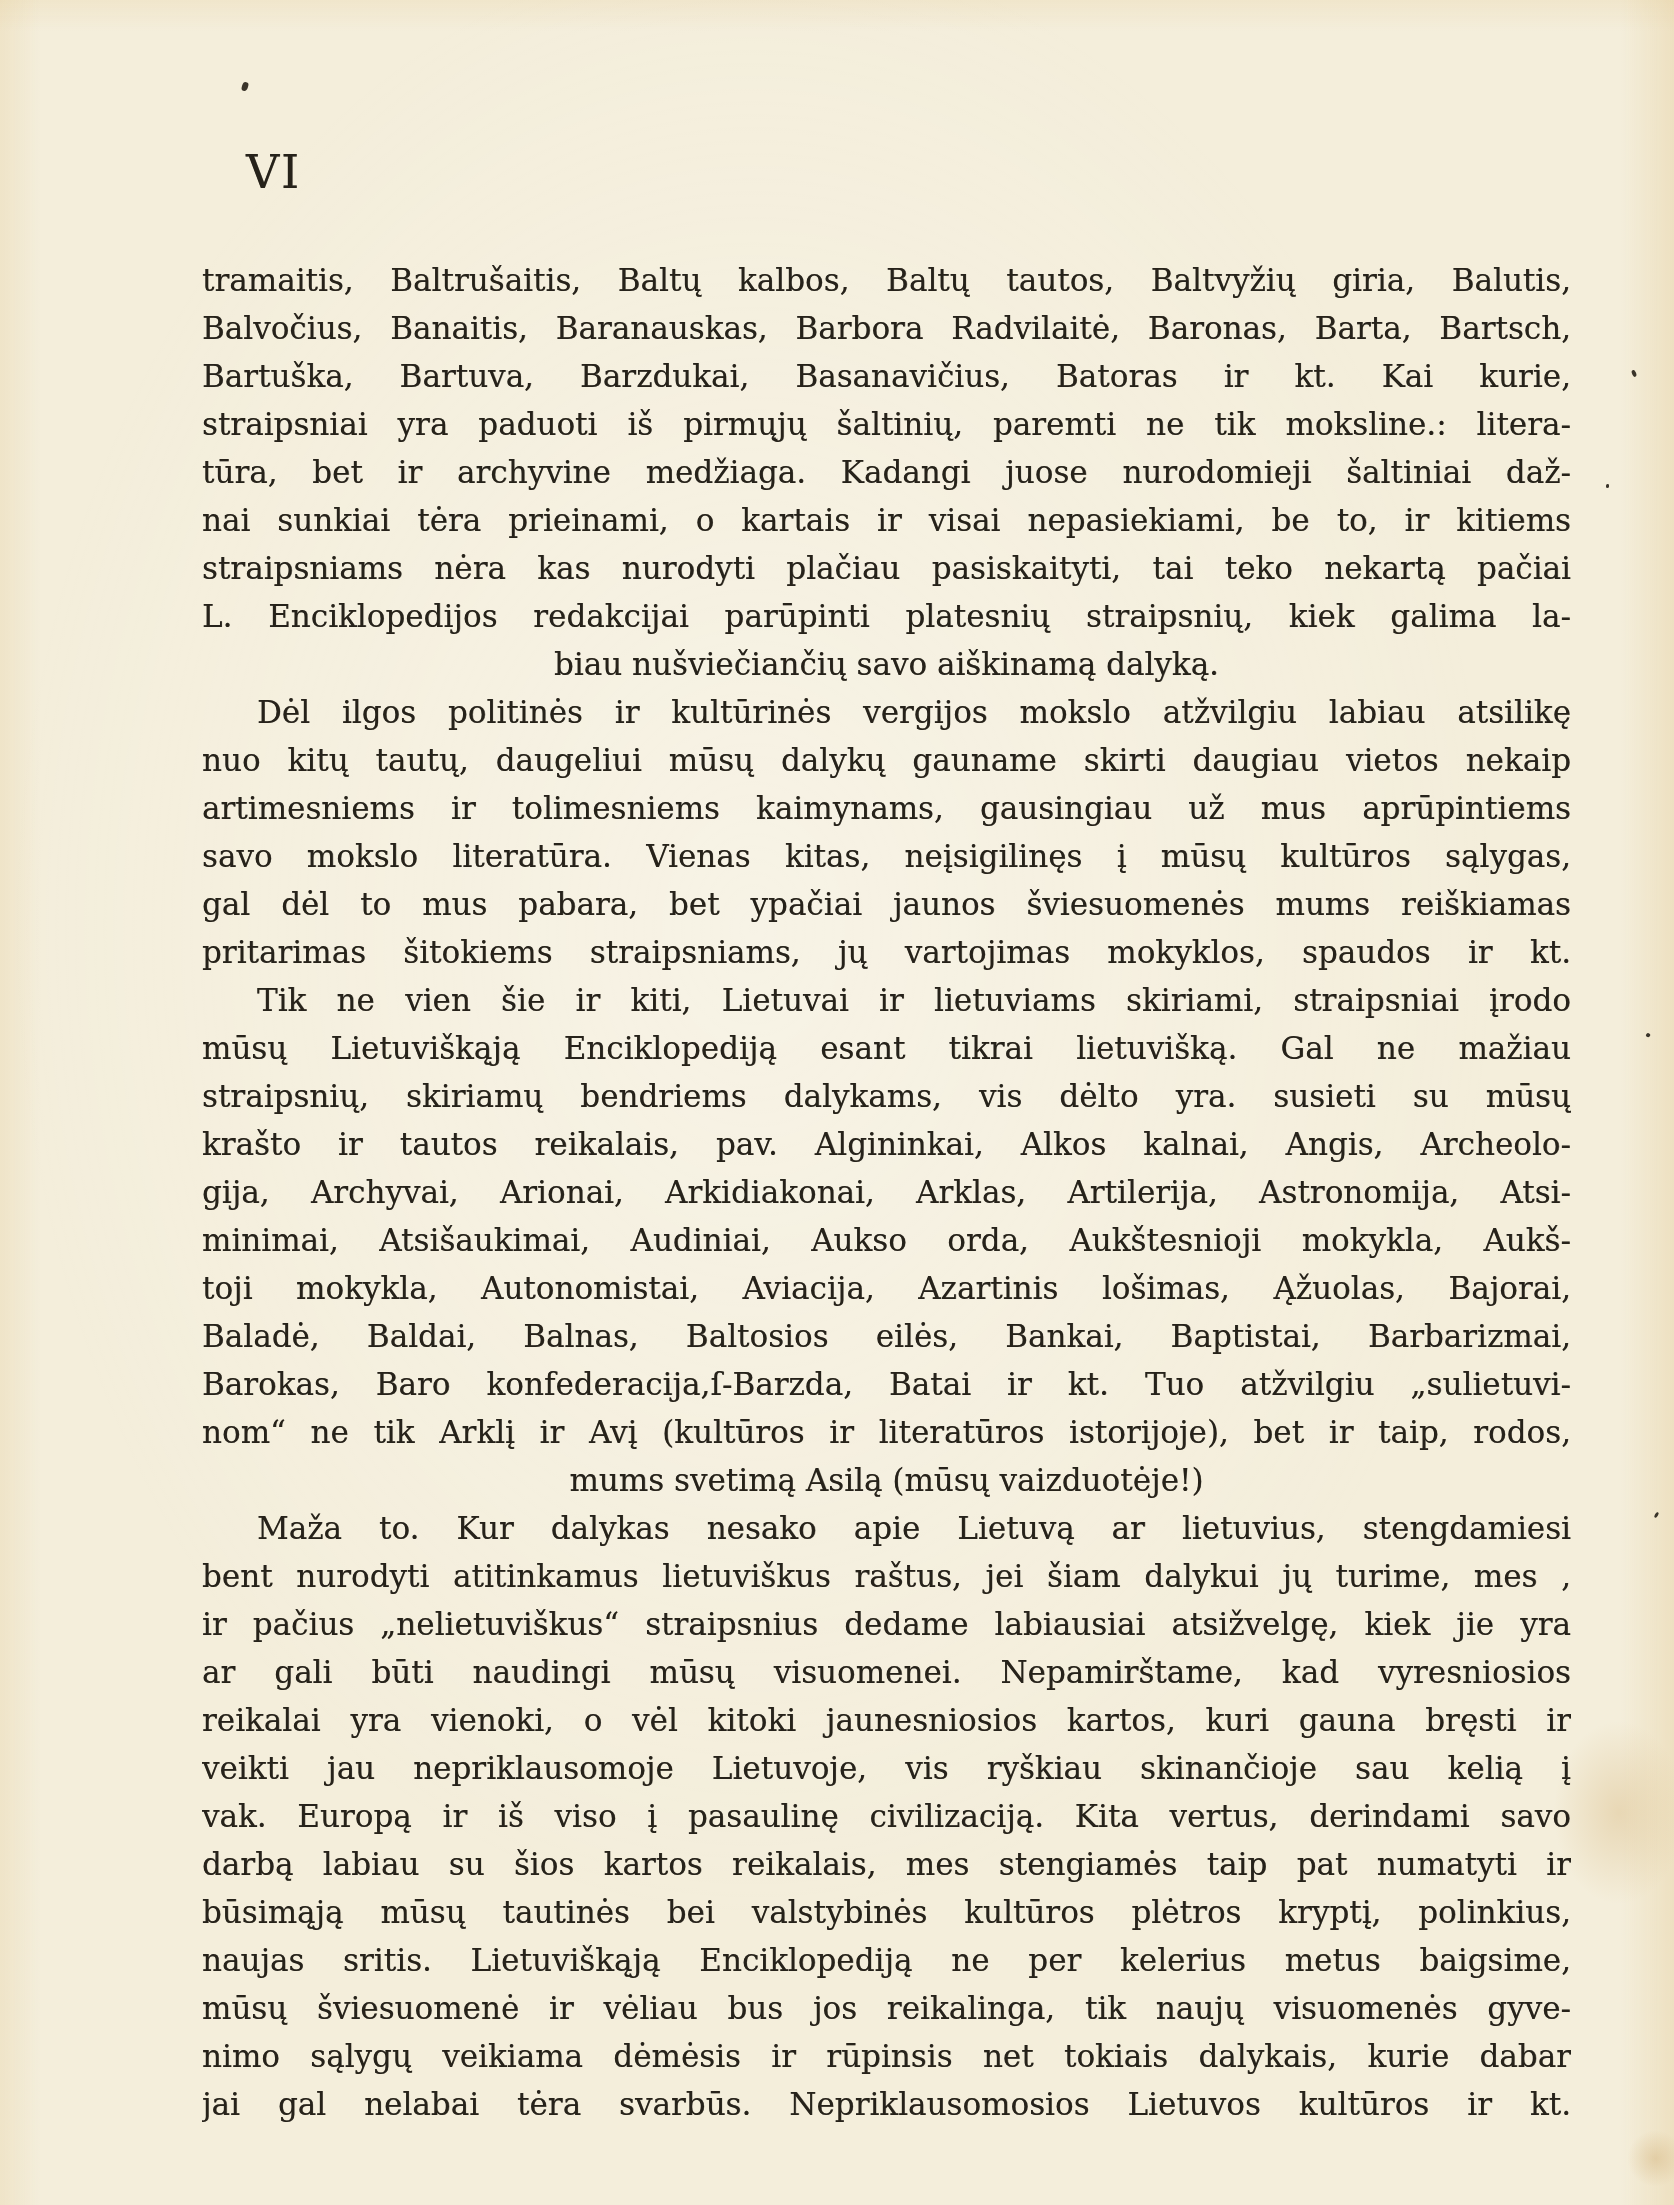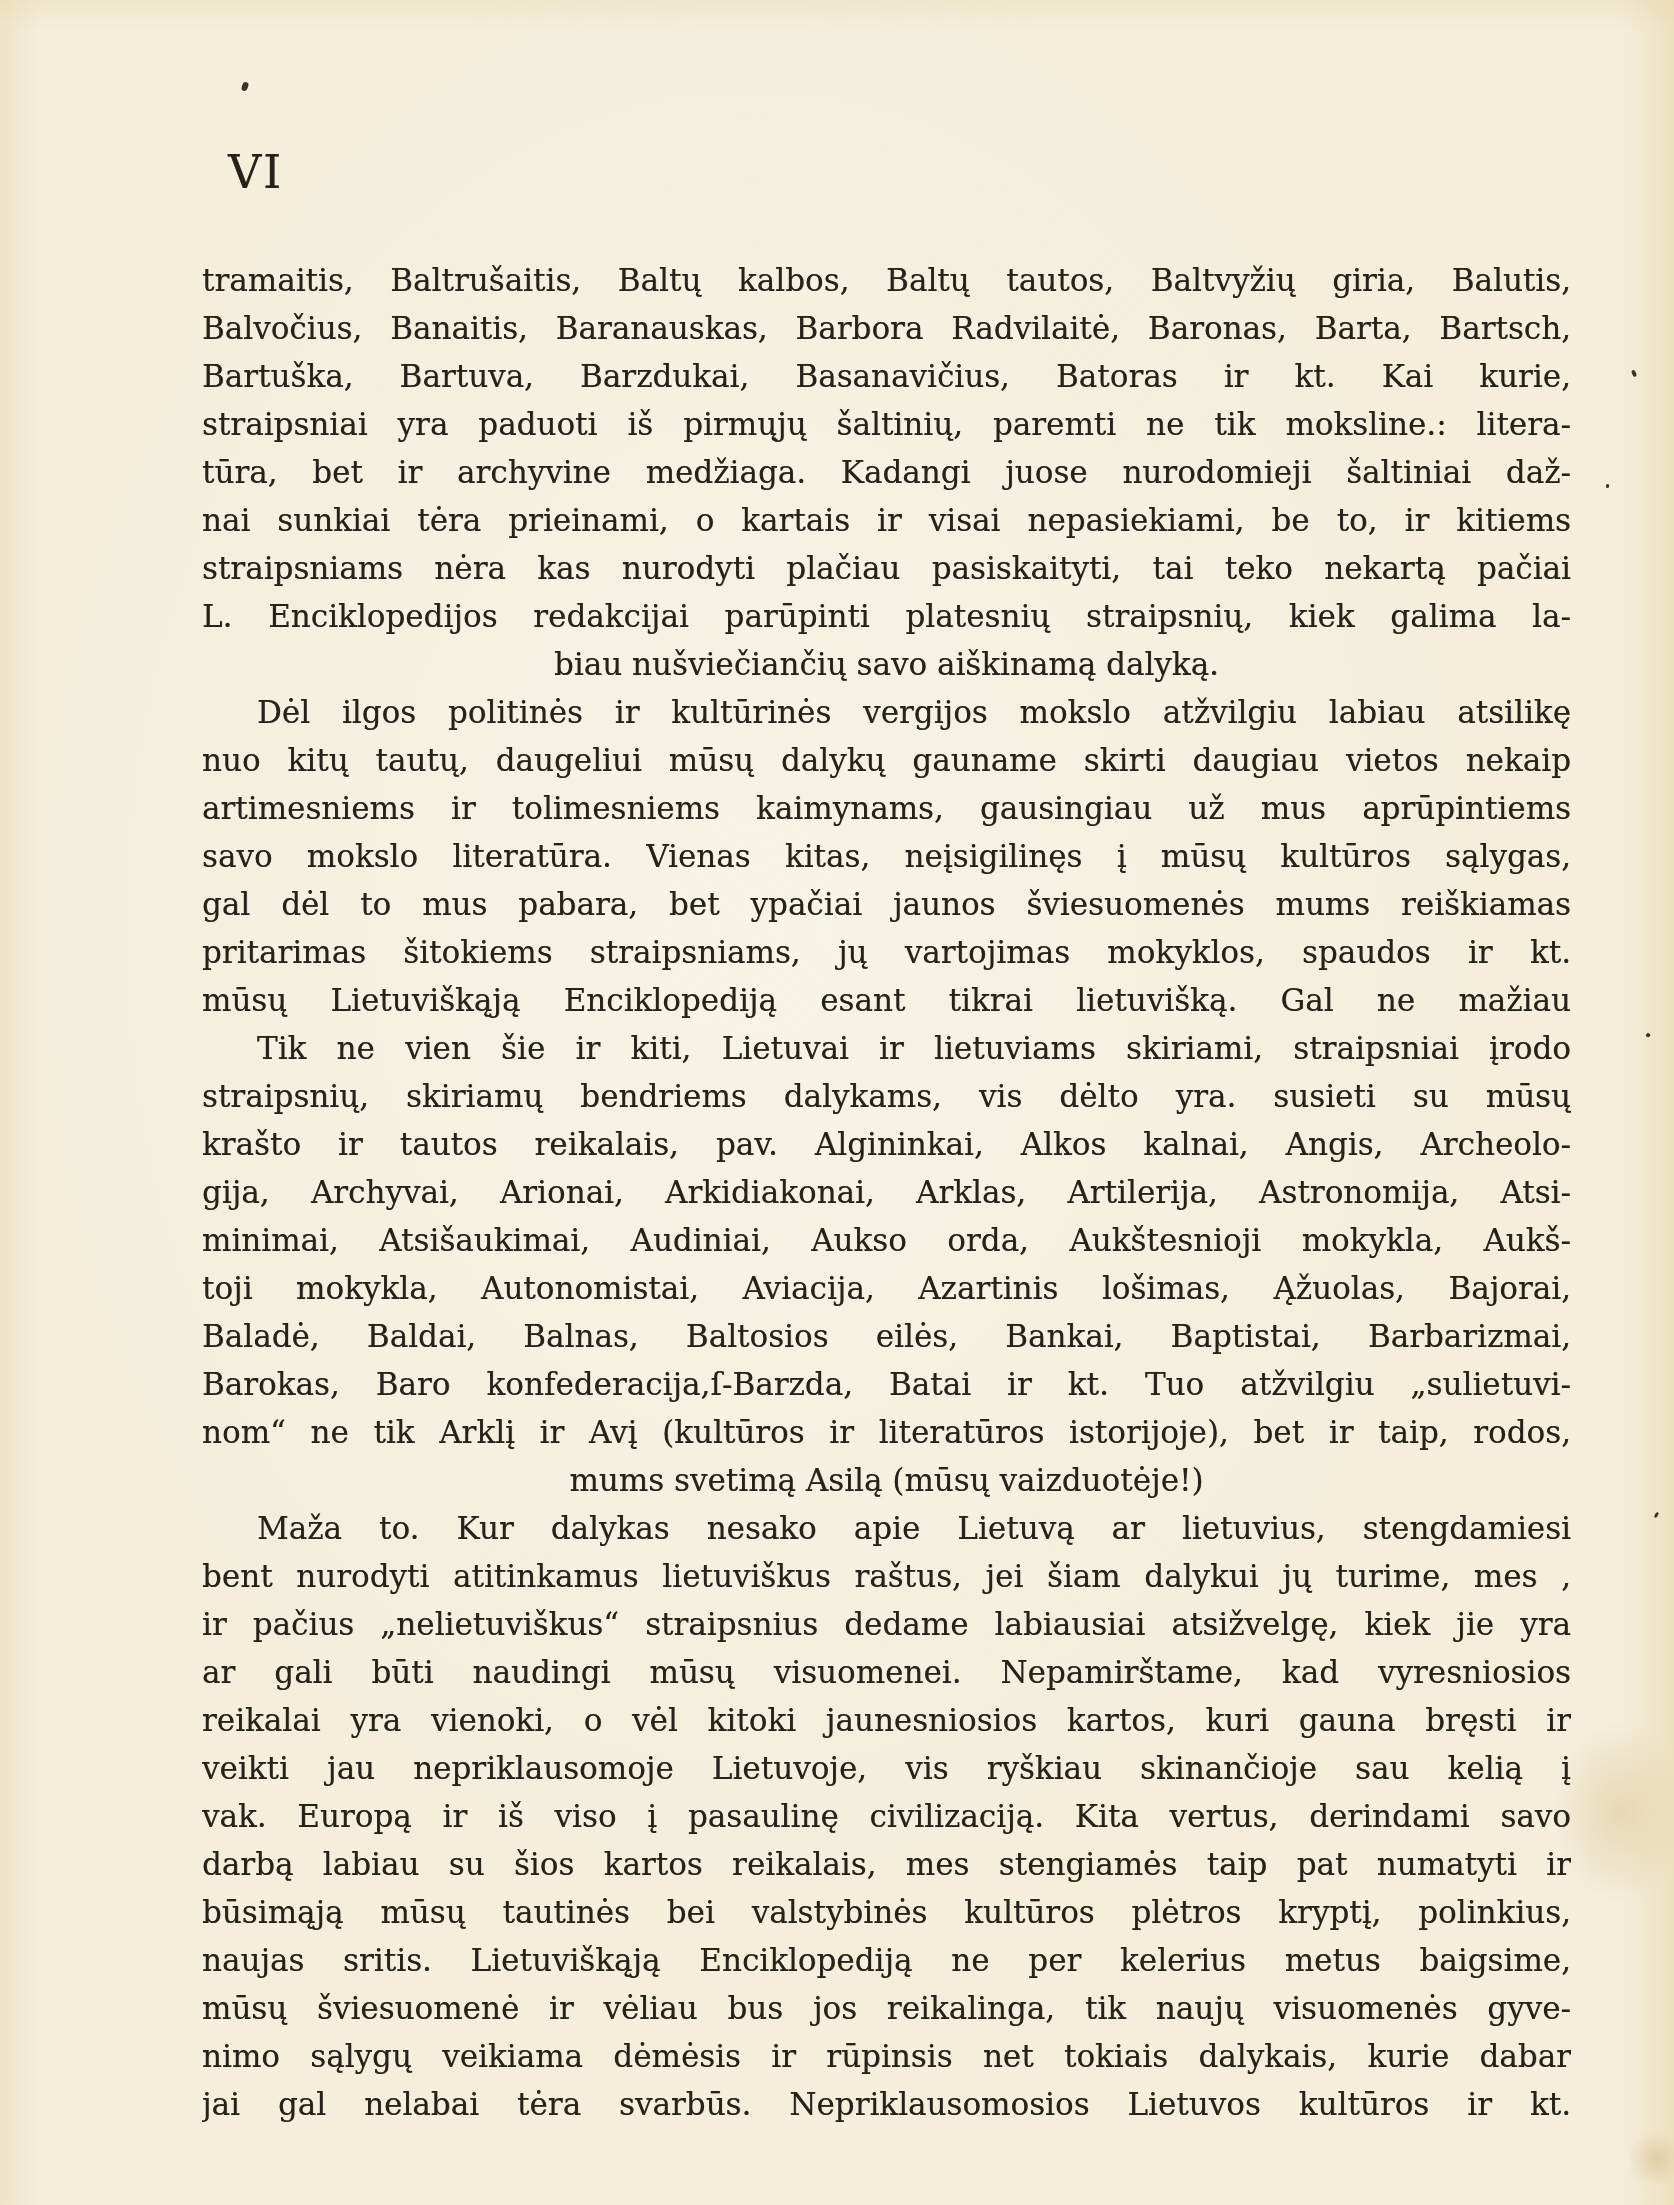--- a/index.html
+++ b/index.html
@@ -18,21 +18,21 @@
       linear-gradient(180deg, rgba(222,192,132,0.18) 0px, rgba(222,192,132,0) 31px),
       linear-gradient(0deg, rgba(222,192,132,0.16) 0px, rgba(222,192,132,0) 35px),
       var(--paper, #f4eedb);
     font-family: "DejaVu Serif", "Liberation Serif", serif;
     color: var(--ink, #26221a);
   }
 
   
   .page-number {
     position: absolute;
-    left: 228px;
+    left: 246px;
     top: 149px;
     font-size: 46px;
     line-height: 1;
     letter-spacing: 1.8px;
     text-shadow: 0.3px 0.3px 0.4px rgba(38,34,26,0.55);
   }
 
   
   .text-block {
     position: absolute;
@@ -117,22 +117,22 @@
     </div>
     <div class="paragraph">
       <div class="line" data-indent="true">Dėl ilgos politinės ir kultūrinės vergijos mokslo atžvilgiu labiau atsilikę</div>
       <div class="line">nuo kitų tautų, daugeliui mūsų dalykų gauname skirti daugiau vietos nekaip</div>
       <div class="line">artimesniems ir tolimesniems kaimynams, gausingiau už mus aprūpintiems</div>
       <div class="line">savo mokslo literatūra. Vienas kitas, neįsigilinęs į mūsų kultūros sąlygas,</div>
       <div class="line">gal dėl to mus pabara, bet ypačiai jaunos šviesuomenės mums reiškiamas</div>
       <div class="line">pritarimas šitokiems straipsniams, jų vartojimas mokyklos, spaudos ir kt.</div>
     </div>
     <div class="paragraph">
+      <div class="line" data-indent="true">Tik ne vien šie ir kiti, Lietuvai ir lietuviams skiriami, straipsniai įrodo</div>
       <div class="line">mūsų Lietuviškąją Enciklopediją esant tikrai lietuvišką. Gal ne mažiau</div>
-      <div class="line" data-indent="true">Tik ne vien šie ir kiti, Lietuvai ir lietuviams skiriami, straipsniai įrodo</div>
       <div class="line">straipsnių, skiriamų bendriems dalykams, vis dėlto yra. susieti su mūsų</div>
       <div class="line">krašto ir tautos reikalais, pav. Algininkai, Alkos kalnai, Angis, Archeolo-</div>
       <div class="line">gija, Archyvai, Arionai, Arkidiakonai, Arklas, Artilerija, Astronomija, Atsi-</div>
       <div class="line">minimai, Atsišaukimai, Audiniai, Aukso orda, Aukštesnioji mokykla, Aukš-</div>
       <div class="line">toji mokykla, Autonomistai, Aviacija, Azartinis lošimas, Ąžuolas, Bajorai,</div>
       <div class="line">Baladė, Baldai, Balnas, Baltosios eilės, Bankai, Baptistai, Barbarizmai,</div>
       <div class="line">Barokas, Baro konfederacija,ſ-Barzda, Batai ir kt. Tuo atžvilgiu „sulietuvi-</div>
       <div class="line">nom“ ne tik Arklį ir Avį (kultūros ir literatūros istorijoje), bet ir taip, rodos,</div>
       <div class="line" data-justify="false">mums svetimą Asilą (mūsų vaizduotėje!)</div>
     </div>

